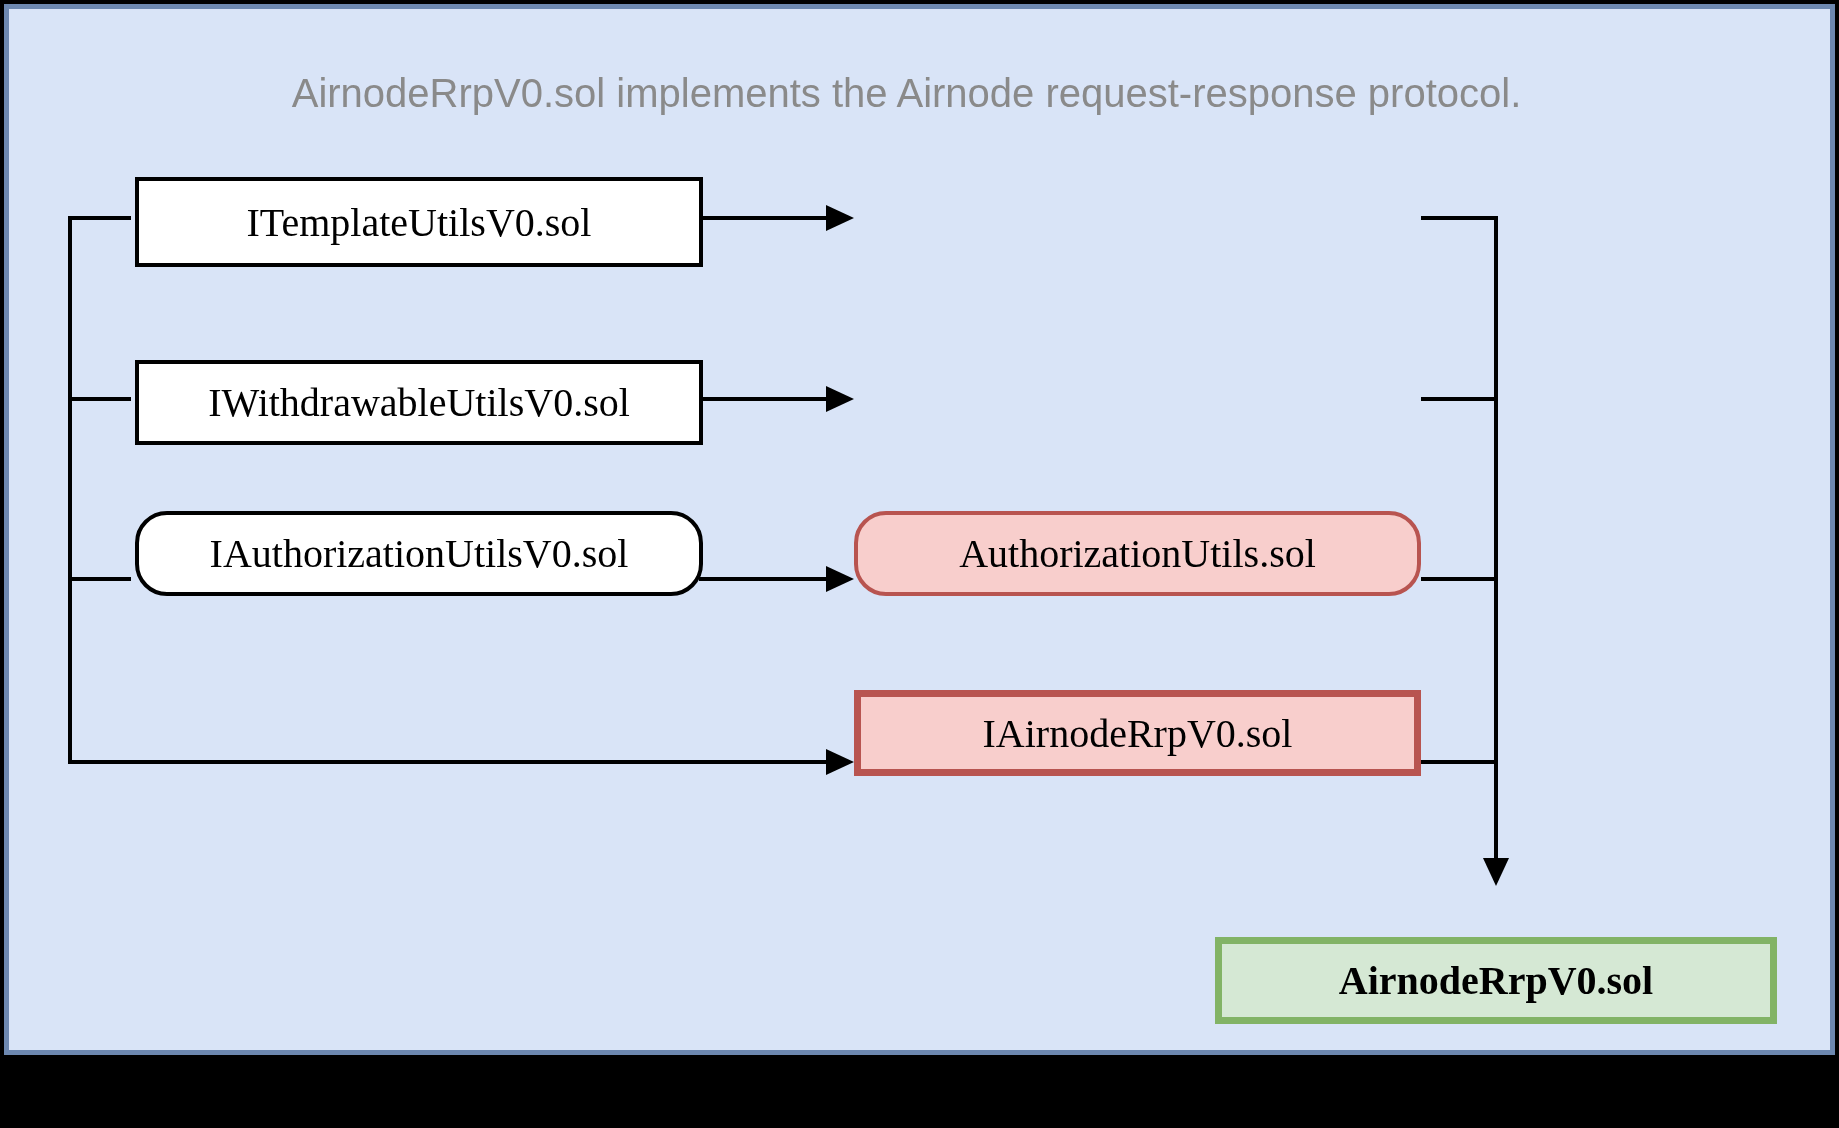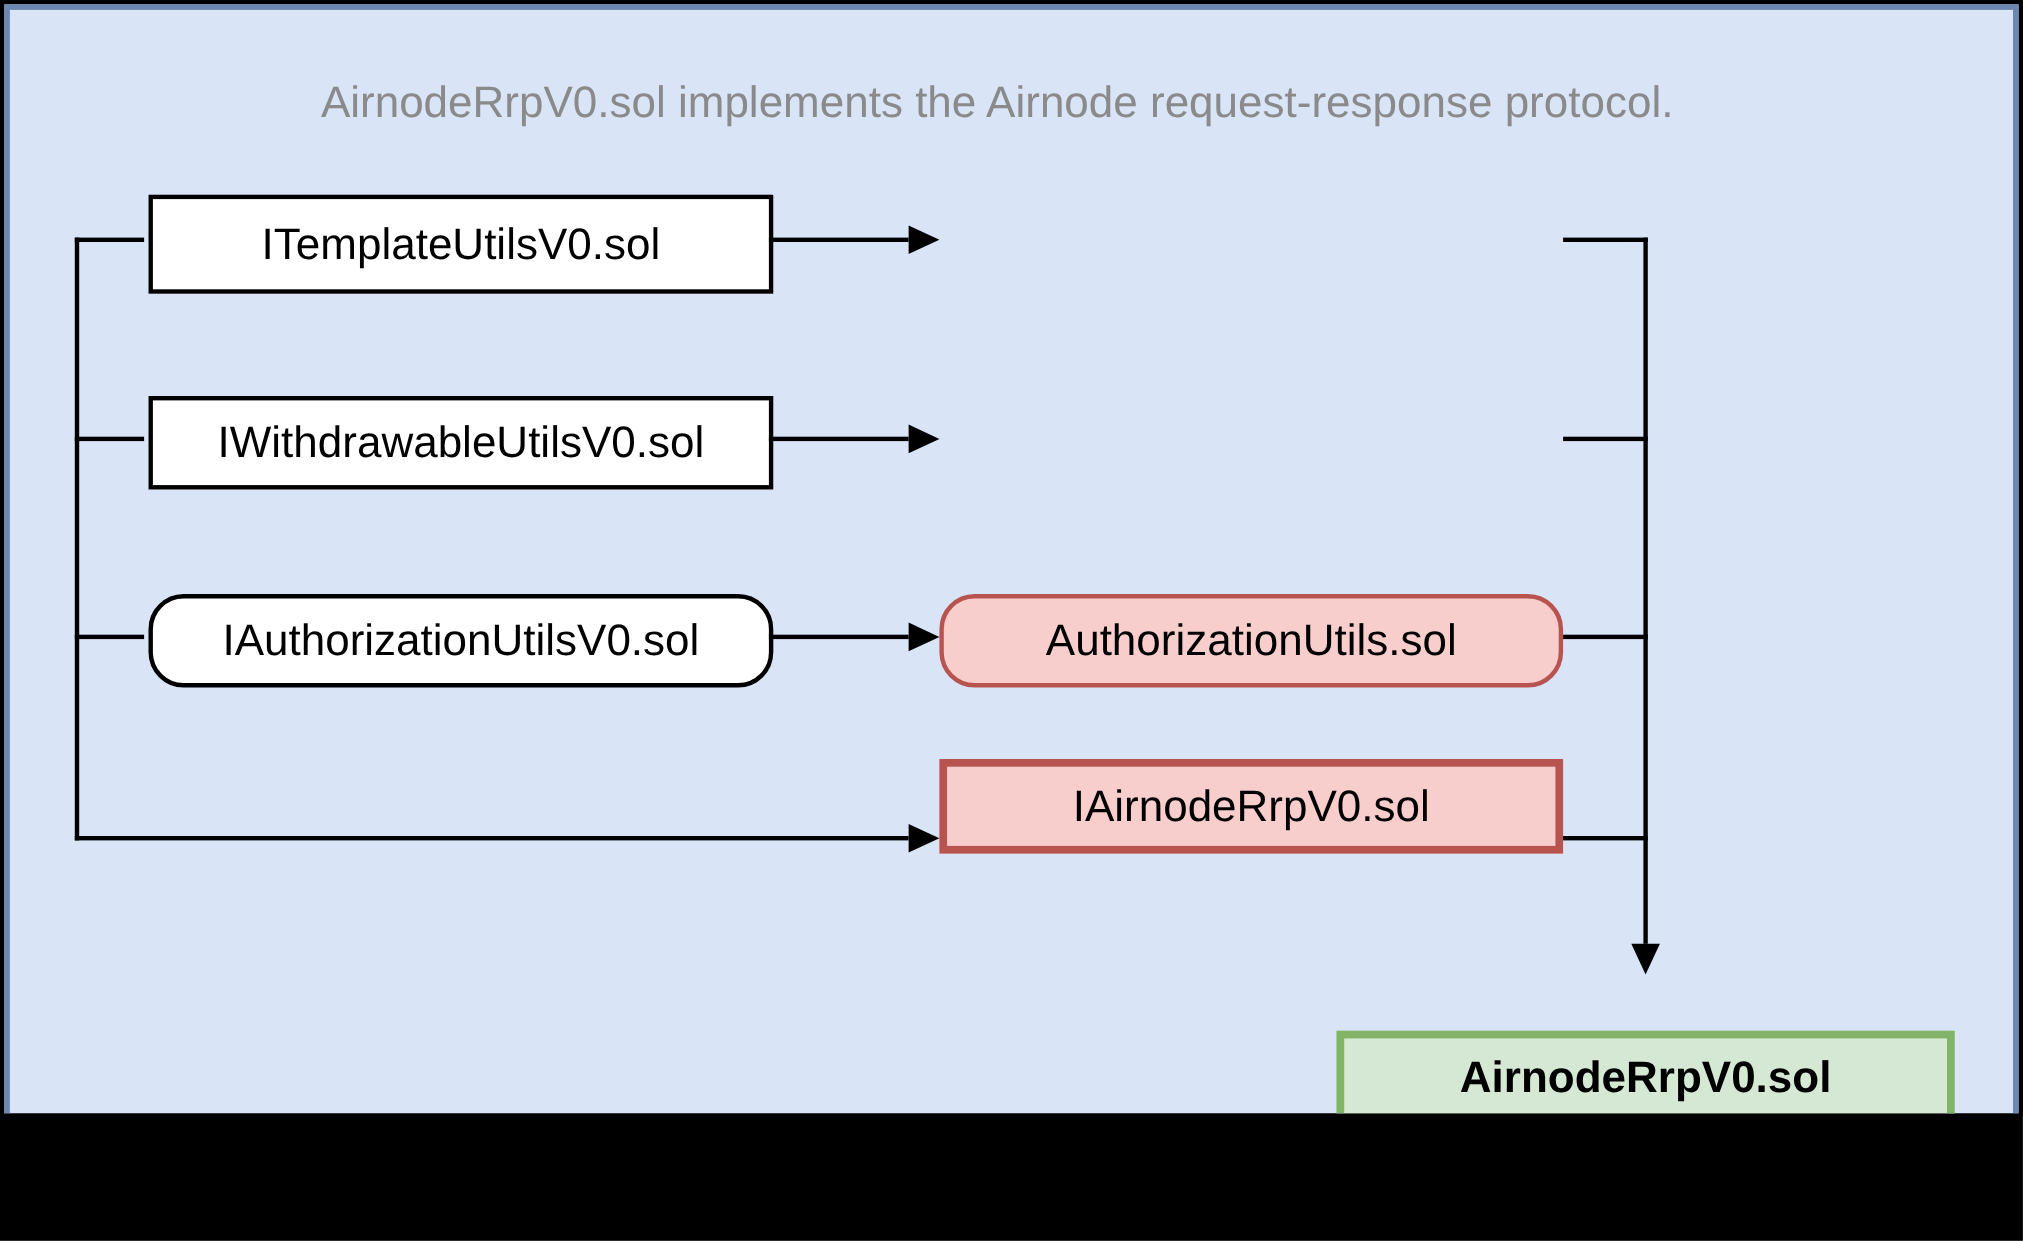--- a/index.html
+++ b/index.html
@@ -4,32 +4,32 @@
 <style>
   :root{
     --page_bg:#000; --canvas_fill:#d9e4f7; --canvas_border:#6d88b0;
     --interface_fill:#fff; --interface_border:#000;
     --impl_fill:#f8cecc; --impl_border:#b85450;
     --main_fill:#d5e8d4; --main_border:#82b366;
     --connector:#000; --title_text:#8a8a8a; --node_text:#000;
   }
   html,body{margin:0;padding:0;}
   body{background:var(--page_bg);font-family:"Liberation Sans","DejaVu Sans",sans-serif;}
-  #page{position:relative;width:1839px;height:1012px;background:var(--page_bg);overflow:hidden;}
+  #page{position:relative;width:1839px;height:1128px;background:var(--page_bg);overflow:hidden;}
   #canvas{position:absolute;left:4px;top:4px;width:1831px;height:1051px;box-sizing:border-box;
           background:var(--canvas_fill);border:5px solid var(--canvas_border);}
   .title{position:absolute;left:255px;top:60px;width:1285px;text-align:center;
          font-size:40px;line-height:48px;color:var(--title_text);white-space:nowrap;}
   .node{position:absolute;display:flex;align-items:center;justify-content:center;
-        box-sizing:border-box;font-size:40px;color:var(--node_text);white-space:nowrap;}
+        box-sizing:border-box;font-size:40px;color:var(--node_text);white-space:nowrap;font-family:Liberation Serif, serif;}
   .iface{left:126px;width:568px;background:var(--interface_fill);border:4px solid var(--interface_border);}
   .impl{left:845px;width:567px;background:var(--impl_fill);border:4px solid var(--impl_border);}
   .row1{top:168px;height:90px;}
   .row2{top:351px;height:85px;}
-  .row3{top:531px;height:85px;border-radius:32px;}
+  .row3{top:502px;height:85px;border-radius:32px;}
   .row4{top:681px;height:86px;border-width:7px;}
   .main-node{left:1206px;top:928px;width:562px;height:87px;box-sizing:border-box;
         background:var(--main_fill);border:7px solid var(--main_border);font-weight:bold;}
   .line{position:absolute;background:var(--connector);}
   .ah-right{position:absolute;width:0;height:0;border-top:13px solid transparent;
             border-bottom:13px solid transparent;border-left:28px solid var(--connector);}
   .ah-down{position:absolute;width:0;height:0;border-left:13px solid transparent;
            border-right:13px solid transparent;border-top:28px solid var(--connector);}
 </style>
 </head>

